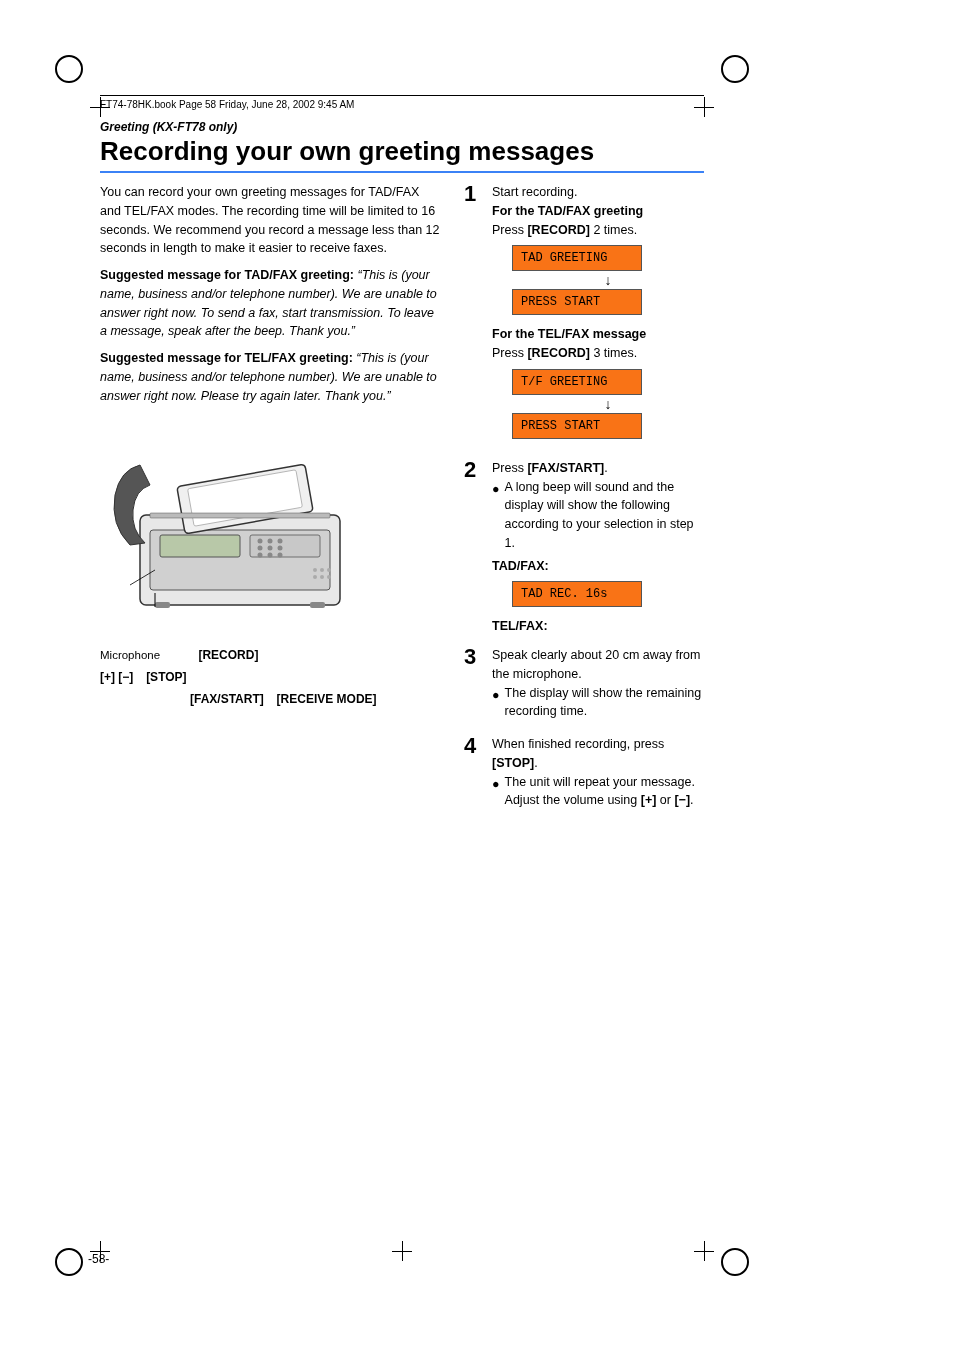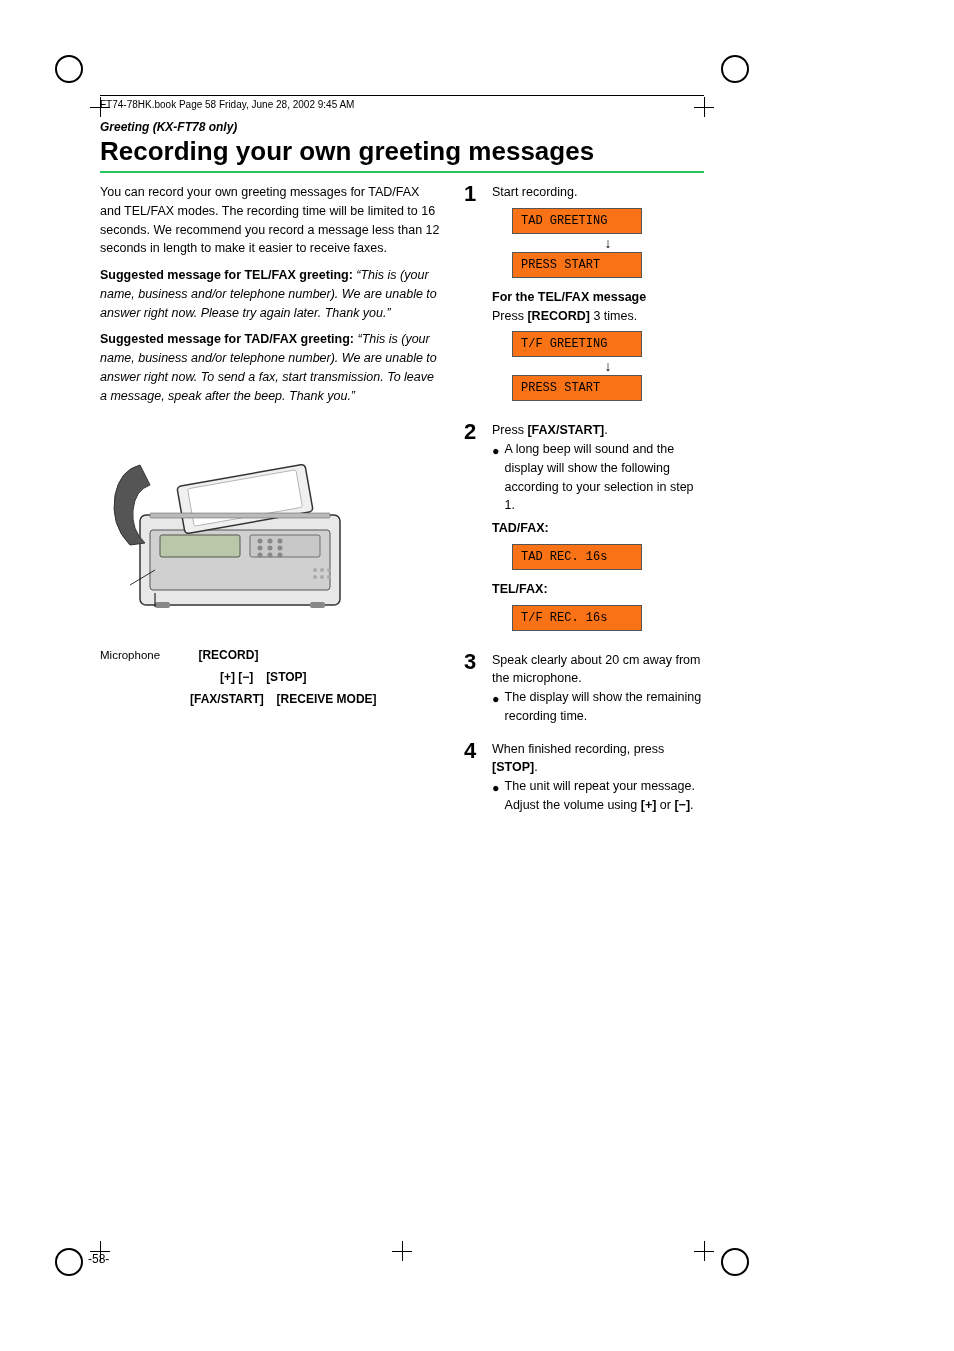--- a/index.html
+++ b/index.html
@@ -84,21 +84,21 @@
       font-style: italic;
       font-weight: bold;
       font-size: 12px;
       margin-bottom: 2px;
     }
 
     
     .main-heading {
       font-size: 26px;
       font-weight: bold;
-      border-bottom: 2px solid #22c55e;
+      border-bottom: 2px solid #3b82f6;
       padding-bottom: 4px;
       margin-bottom: 10px;
       line-height: 1.2;
     }
 
     
     .two-col {
       display: flex;
       gap: 24px;
     }
@@ -247,27 +247,27 @@
     <div class="section-title">Greeting (KX-FT78 only)</div>
 
     <div class="main-heading">Recording your own greeting messages</div>
 
     <div class="two-col">
 
       <div class="left-col">
         <p class="body-text">You can record your own greeting messages for TAD/FAX and TEL/FAX modes. The recording time will be limited to 16 seconds. We recommend you record a message less than 12 seconds in length to make it easier to receive faxes.</p>
 
         <p class="body-text">
+          <span class="bold-label">Suggested message for TAD/FAX greeting:</span>
+          <span class="italic-text">“This is (your name, business and/or telephone number). We are unable to answer right now. To send a fax, start transmission. To leave a message, speak after the beep. Thank you.”</span>
+        </p>
+
+        <p class="body-text">
           <span class="bold-label">Suggested message for TEL/FAX greeting:</span>
           <span class="italic-text">“This is (your name, business and/or telephone number). We are unable to answer right now. Please try again later. Thank you.”</span>
-        </p>
-
-        <p class="body-text">
-          <span class="bold-label">Suggested message for TAD/FAX greeting:</span>
-          <span class="italic-text">“This is (your name, business and/or telephone number). We are unable to answer right now. To send a fax, start transmission. To leave a message, speak after the beep. Thank you.”</span>
         </p>
 
         <div class="fax-illustration">
           <svg width="280" height="220" viewBox="0 0 280 220" xmlns="http://www.w3.org/2000/svg">
 
             <rect x="40" y="100" width="200" height="90" rx="6" fill="#e8e8e8" stroke="#333" stroke-width="1.5"></rect>
 
             <rect x="50" y="115" width="180" height="60" rx="3" fill="#d0d0d0" stroke="#555" stroke-width="1"></rect>
 
             <rect x="60" y="120" width="80" height="22" rx="2" fill="#b8c8a8" stroke="#555" stroke-width="1"></rect>
@@ -306,40 +306,42 @@
 
             <line x1="30" y1="170" x2="55" y2="155" stroke="#000" stroke-width="0.8"></line>
           </svg>
         </div>
 
         <div class="fax-labels">
           <div>
             Microphone&nbsp;&nbsp;&nbsp;&nbsp;&nbsp;&nbsp;&nbsp;&nbsp;&nbsp;&nbsp;&nbsp;
             <span class="bold-label">[RECORD]</span>
           </div>
-          <div style="margin-left:120px;">
+          <div style="">
             <span class="bold-label">[+] [−]</span>
             &nbsp;&nbsp;
             <span class="bold-label">[STOP]</span>
           </div>
           <div style="margin-left:90px;">
             <span class="bold-label">[FAX/START]</span>
             &nbsp;&nbsp;
             <span class="bold-label">[RECEIVE MODE]</span>
           </div>
         </div>
       </div>
 
       <div class="right-col">
 
         <div class="step">
           <div class="step-num">1</div>
           <div class="step-content">
             <div>Start recording.</div>
 
+            <div class="bold-label">For the TAD/FAX greeting</div>
+            <div>Press <span class="bracket">[RECORD]</span> 2 times.</div>
 
             <div class="lcd-group">
               <div class="lcd-box">TAD GREETING</div>
               <span class="lcd-arrow">↓</span>
               <div class="lcd-box">PRESS START</div>
             </div>
 
             <div class="bold-label">For the TEL/FAX message</div>
             <div>Press <span class="bracket">[RECORD]</span> 3 times.</div>
 
@@ -357,23 +359,20 @@
             <div>Press <span class="bracket">[FAX/START]</span>.</div>
             <div class="bullet-item">
               <span class="bullet-dot">●</span>
               <span>A long beep will sound and the display will show the following according to your selection in step 1.</span>
             </div>
             <div class="bold-label subsection-label">TAD/FAX:</div>
             <div class="lcd-group">
               <div class="lcd-box">TAD  REC.  16s</div>
             </div>
             <div class="bold-label subsection-label">TEL/FAX:</div>
-            <div class="lcd-group">
-              <div class="lcd-box">T/F  REC.  16s</div>
-            </div>
           </div>
         </div>
 
         <div class="step">
           <div class="step-num">3</div>
           <div class="step-content">
             <div>Speak clearly about 20 cm away from the microphone.</div>
             <div class="bullet-item">
               <span class="bullet-dot">●</span>
               <span>The display will show the remaining recording time.</span>

